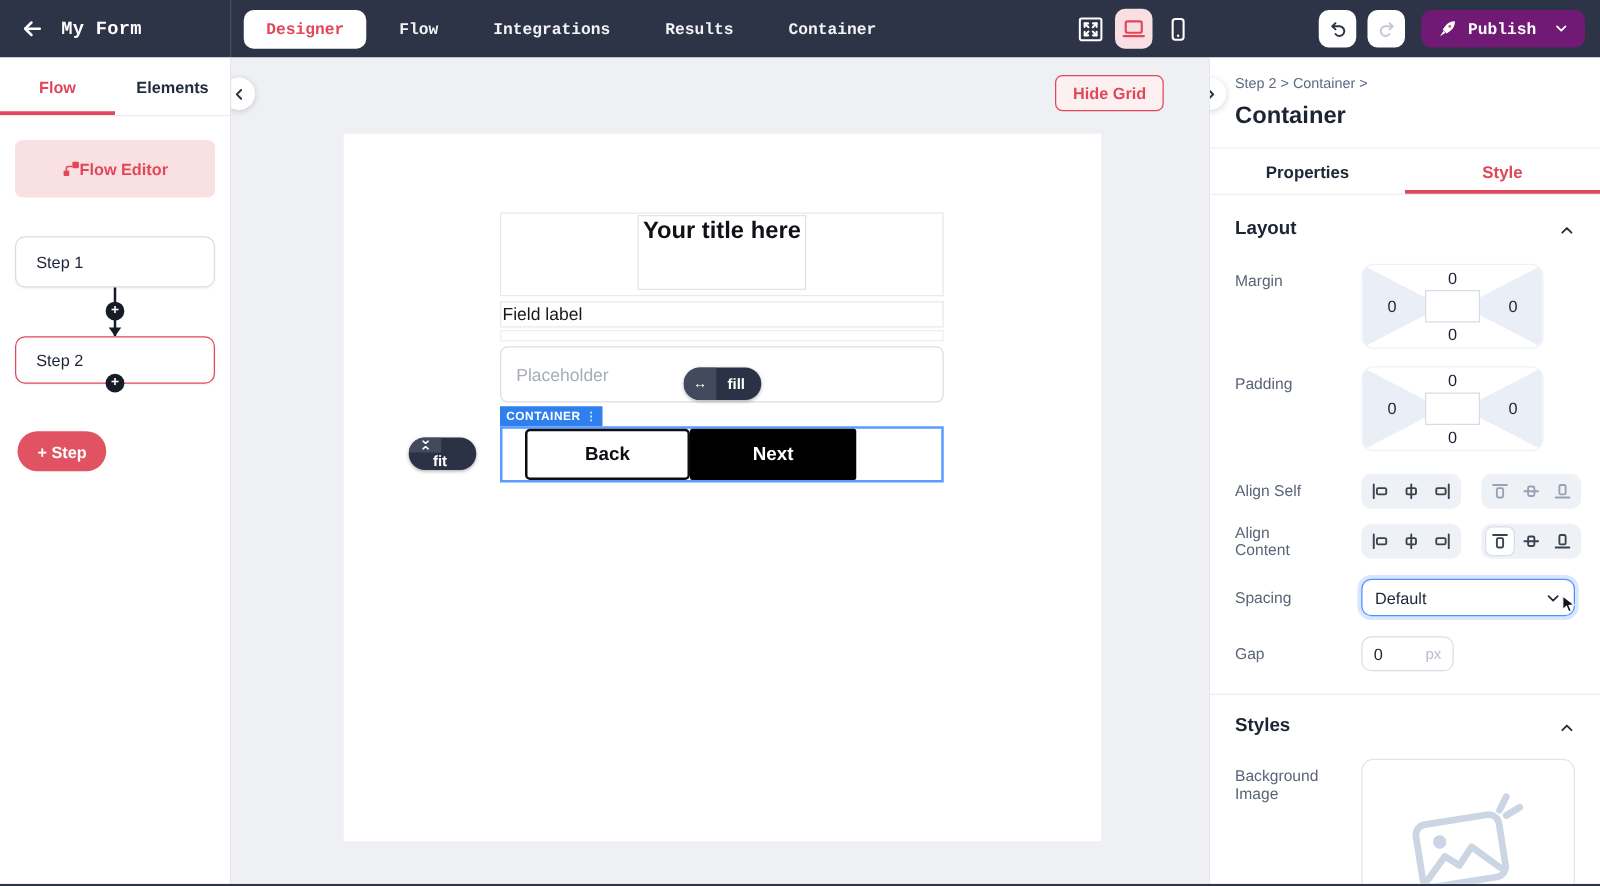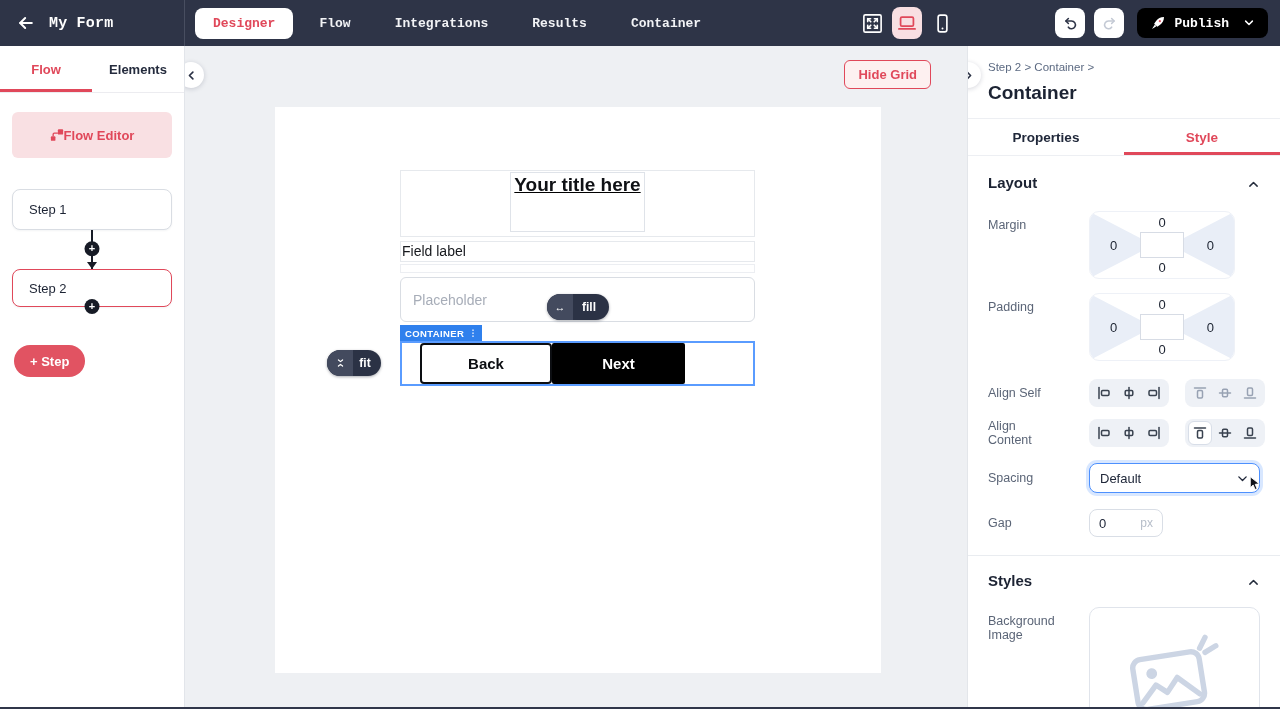--- a/index.html
+++ b/index.html
@@ -15,21 +15,21 @@
   .tb-nav { display:flex; align-items:center; margin-left:8px; }
   .tb-tab { color:#f2f3f6; font-size:13px; font-weight:600; margin:0 22px; cursor:pointer; white-space:nowrap; }
   .tb-tab.pill { background:#fff; color:#e0485a; padding:8px 18px; border-radius:8px; margin:0 4px 0 2px; }
   .tb-devices { margin-left:auto; display:flex; align-items:center; gap:7px; }
   .dev-btn { width:26px; height:26px; display:flex; align-items:center; justify-content:center;
     border-radius:6px; cursor:pointer; }
   .dev-btn.selected { background:#f8dfe2; width:30px; height:32px; border-radius:8px; }
   .tb-right { display:flex; align-items:center; gap:9px; margin-left:100px; margin-right:12px; }
   .hist-btn { width:30px; height:30px; background:#fff; border-radius:8px; display:flex;
     align-items:center; justify-content:center; cursor:pointer; }
-  .publish-btn { height:30px; background:#000000; border-radius:8px; display:flex; align-items:center;
+  .publish-btn { height:30px; background:#701a75; border-radius:8px; display:flex; align-items:center;
     gap:8px; padding:0 13px; margin-left:4px; cursor:pointer; }
   .publish-btn span { color:#fff; font-size:13px; font-weight:700; }
 
   
   .main { display:flex; height:661px; }
   .bottom-strip { height:2px; background:#30364a; }
 
   
   .lsb { width:185px; background:#fff; border-right:1px solid #e2e5ea; position:relative; flex-shrink:0; }
   .lsb-tabs { height:47px; display:flex; border-bottom:1px solid #ececf0; }
@@ -64,35 +64,35 @@
     box-shadow:0 1px 5px rgba(20,30,60,.18); display:flex; align-items:center; justify-content:center;
     position:absolute; cursor:pointer; z-index:6; }
   .cc-left { left:-7px; top:16px; }
   .hide-grid-btn { position:absolute; top:14px; right:36px; height:29px; padding:0 13px;
     background:#fdf0f0; border:1.5px solid #e0485a; border-radius:6px; color:#e0485a;
     font-size:13px; font-weight:600; cursor:pointer; font-family:inherit; }
   .form-sheet { position:absolute; left:90px; top:61px; width:606px; height:566px; background:#fff; }
 
   .f-title-row { position:absolute; left:125px; top:63px; width:355px; height:67px; border:1px solid #e6e9ed; cursor:pointer; }
   .f-title-box { position:absolute; left:235px; top:65px; width:135px; height:60px; border:1px solid #dfe3e9;
-    display:flex; justify-content:center; cursor:pointer;text-decoration:underline; }
+    display:flex; justify-content:center; cursor:pointer; }
   .f-title-box span { font-size:19px; line-height:23px; font-weight:700; color:#0f1115; white-space:nowrap; }
   .f-label-row { position:absolute; left:125px; top:134px; width:355px; height:21px; border:1px solid #e6e9ed;
     font-size:14px; line-height:19px; color:#16181d; padding-left:1px; cursor:pointer; }
   .f-thin-row { position:absolute; left:125px; top:157px; width:355px; height:9px; border:1px solid #eceef2; cursor:pointer; }
   .f-input { position:absolute; left:125px; top:170px; width:355px; height:45px; border:1px solid #d9dde3;
     border-radius:6px; display:flex; align-items:center; padding-left:12px; font-size:14px; color:#a7adb8; cursor:text; }
   .handle-pill { position:absolute; height:26px; background:#2b3245; border-radius:13px; display:flex;
     align-items:stretch; overflow:hidden; box-shadow:0 1px 3px rgba(10,15,30,.35); cursor:pointer; }
   .handle-pill .seg-icon { width:26px; background:#434a5e; display:flex; align-items:center;
     justify-content:center; color:#fff; font-size:11px; }
   .handle-pill .seg-label { flex:1; display:flex; align-items:center; justify-content:center;
     color:#fff; font-size:12px; font-weight:700; padding:0 10px 0 6px; }
   .f-fill-pill { left:272px; top:187px; min-width:62px; }
-  .f-fit-pill { left:52px; top:243px; min-width:54px; }
+  .f-fit-pill { left:52px; top:243px; min-width:54px;flex-direction:column; }
   .f-container-tag { position:absolute; left:125px; top:218px; height:16px; background:#2f80ed;
     display:inline-flex; align-items:center; gap:4px; padding:0 5px; cursor:pointer; }
   .f-container-tag .tag-txt { color:#fff; font-size:9.5px; font-weight:700; letter-spacing:.4px; }
   .f-container-tag .tag-kebab { color:#dfe9fb; font-size:9px; font-weight:700; }
   .f-container-row { position:absolute; left:125px; top:234px; width:355px; height:45px;
     border:2px solid #5a9cff; display:flex; align-items:center; padding:18px; cursor:pointer; }
   .f-back-btn { width:132px; height:41px; background:#fff; border:2px solid #0c0e12; border-radius:4px;
     font-size:15px; font-weight:700; color:#0c0e12; font-family:inherit; cursor:pointer; }
   .f-next-btn { width:133px; height:41px; background:#000; border:none; border-radius:2px;
     font-size:15px; font-weight:700; color:#fff; font-family:inherit; cursor:pointer; }

